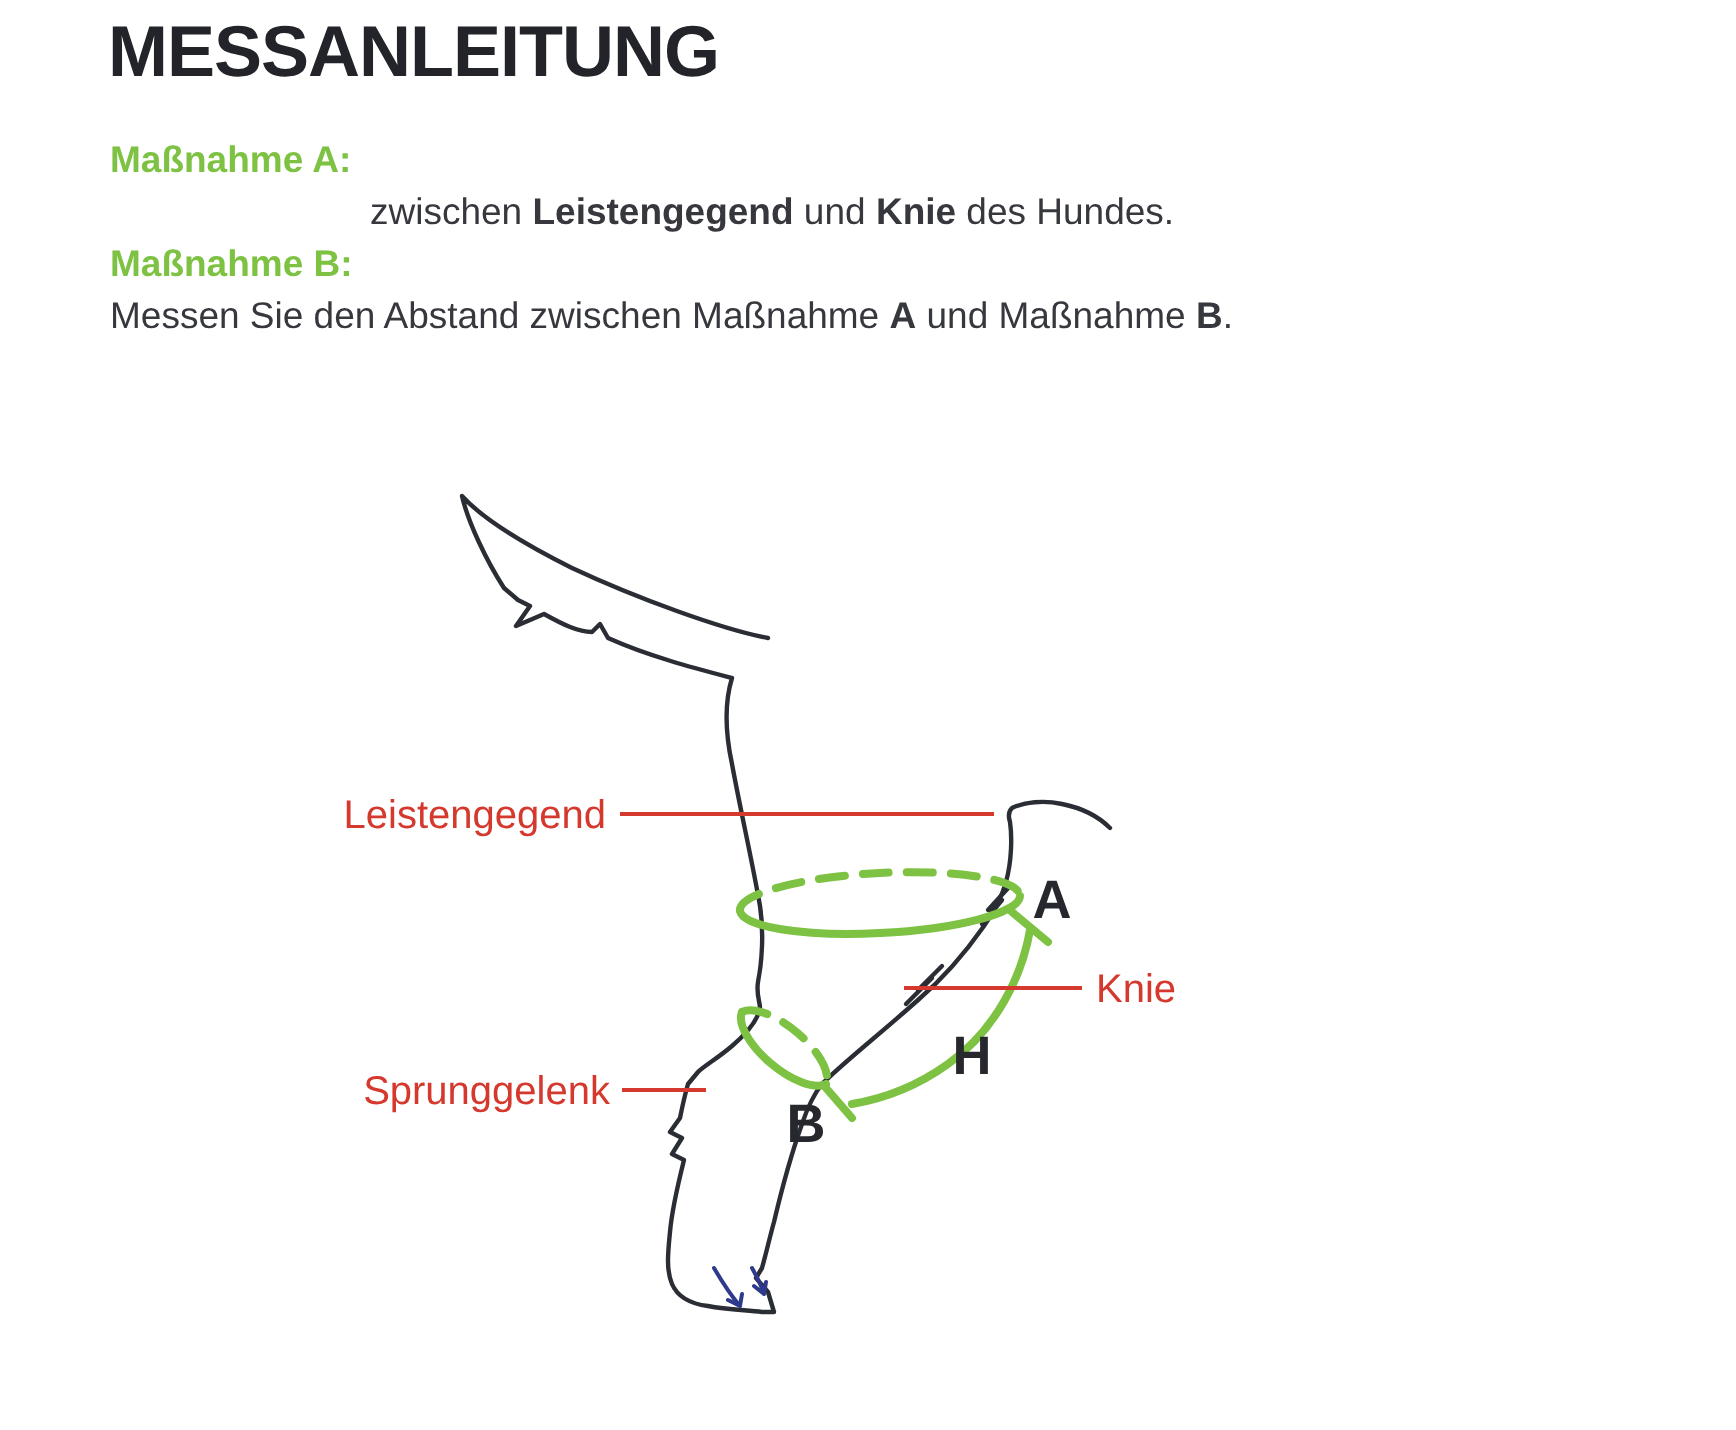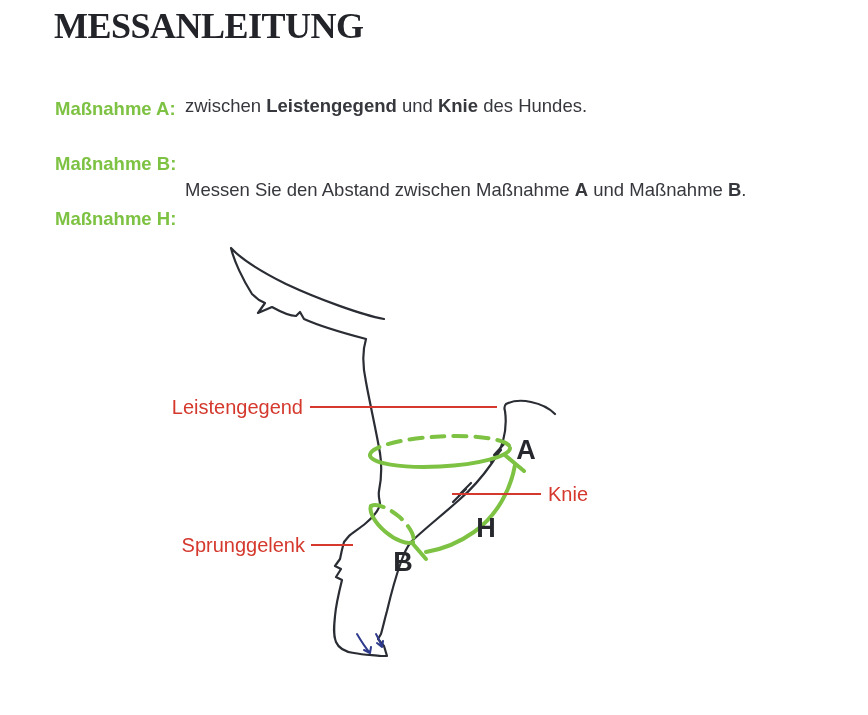--- a/index.html
+++ b/index.html
@@ -7,28 +7,28 @@
     --blue:#2e3a8c; --body-text:#36383d; --title:#222429; --bg:#ffffff;
   }
   html,body{margin:0;padding:0;}
   body{
     width:868px;height:715px;background:var(--bg);
     font-family:"Liberation Sans", sans-serif;
     position:relative;overflow:hidden;
   }
   .page-title{
     position:absolute;left:54px;top:5px;margin:0;
-    font-size:36px;font-weight:bold;letter-spacing:-0.5px;color:var(--title);font-family:Liberation Serif, serif;
+    font-size:36px;font-weight:bold;letter-spacing:-0.5px;color:var(--title);
   }
   .instructions{
     position:absolute;left:55px;top:67px;width:760px;
     font-size:18.5px;line-height:26px;color:var(--body-text);
   }
   .inst{display:flex;align-items:flex-start;}
-  .inst-label{flex:0 0 130px;width:130px;font-weight:bold;color:var(--green);margin-top:29px;}
+  .inst-label{flex:0 0 130px;width:130px;font-weight:bold;color:var(--green);}
   .inst-text{flex:1;}
   .inst-text .seg-bold{font-weight:bold;}
   svg.diagram{position:absolute;left:0;top:0;}
   .ink-stroke{stroke:var(--ink);fill:none;stroke-width:2.2;stroke-linecap:round;stroke-linejoin:round;}
   .green-stroke{stroke:var(--green);fill:none;stroke-width:4;stroke-linecap:round;}
   .green-dashed{stroke-dasharray:13 9;}
   .red-stroke{stroke:var(--red);fill:none;stroke-width:2;}
   .blue-stroke{stroke:var(--blue);fill:none;stroke-width:2;stroke-linecap:round;stroke-linejoin:round;}
   .marker-letter{font-family:"Liberation Sans",sans-serif;font-weight:bold;font-size:27px;fill:var(--letters);}
   .red-label{font-family:"Liberation Sans",sans-serif;font-size:20px;fill:var(--red);}
@@ -40,21 +40,20 @@
 
 <div class="instructions">
   <div class="inst">
     <span class="inst-label">Maßnahme A:</span>
     <div class="inst-text"><br><span>zwischen </span><span class="seg-bold">Leistengegend</span><span> und </span><span class="seg-bold">Knie</span><span> des Hundes.</span></div>
   </div>
   <div class="inst">
     <span class="inst-label">Maßnahme B:</span>
   </div>
   <div class="inst">
-    <span class="inst-label">Maßnahme H:</span>
     <div class="inst-text"><span>Messen Sie den Abstand zwischen Maßnahme </span><span class="seg-bold">A</span><span> und Maßnahme </span><span class="seg-bold">B</span><span>.</span></div>
   </div>
 </div>
 
 <svg class="diagram" width="868" height="715" viewBox="0 0 868 715">
 
   <path class="ink-stroke" d="
     M 384 319
     C 362 315 318 299 286 284
     C 262 272 241 259 231 248

